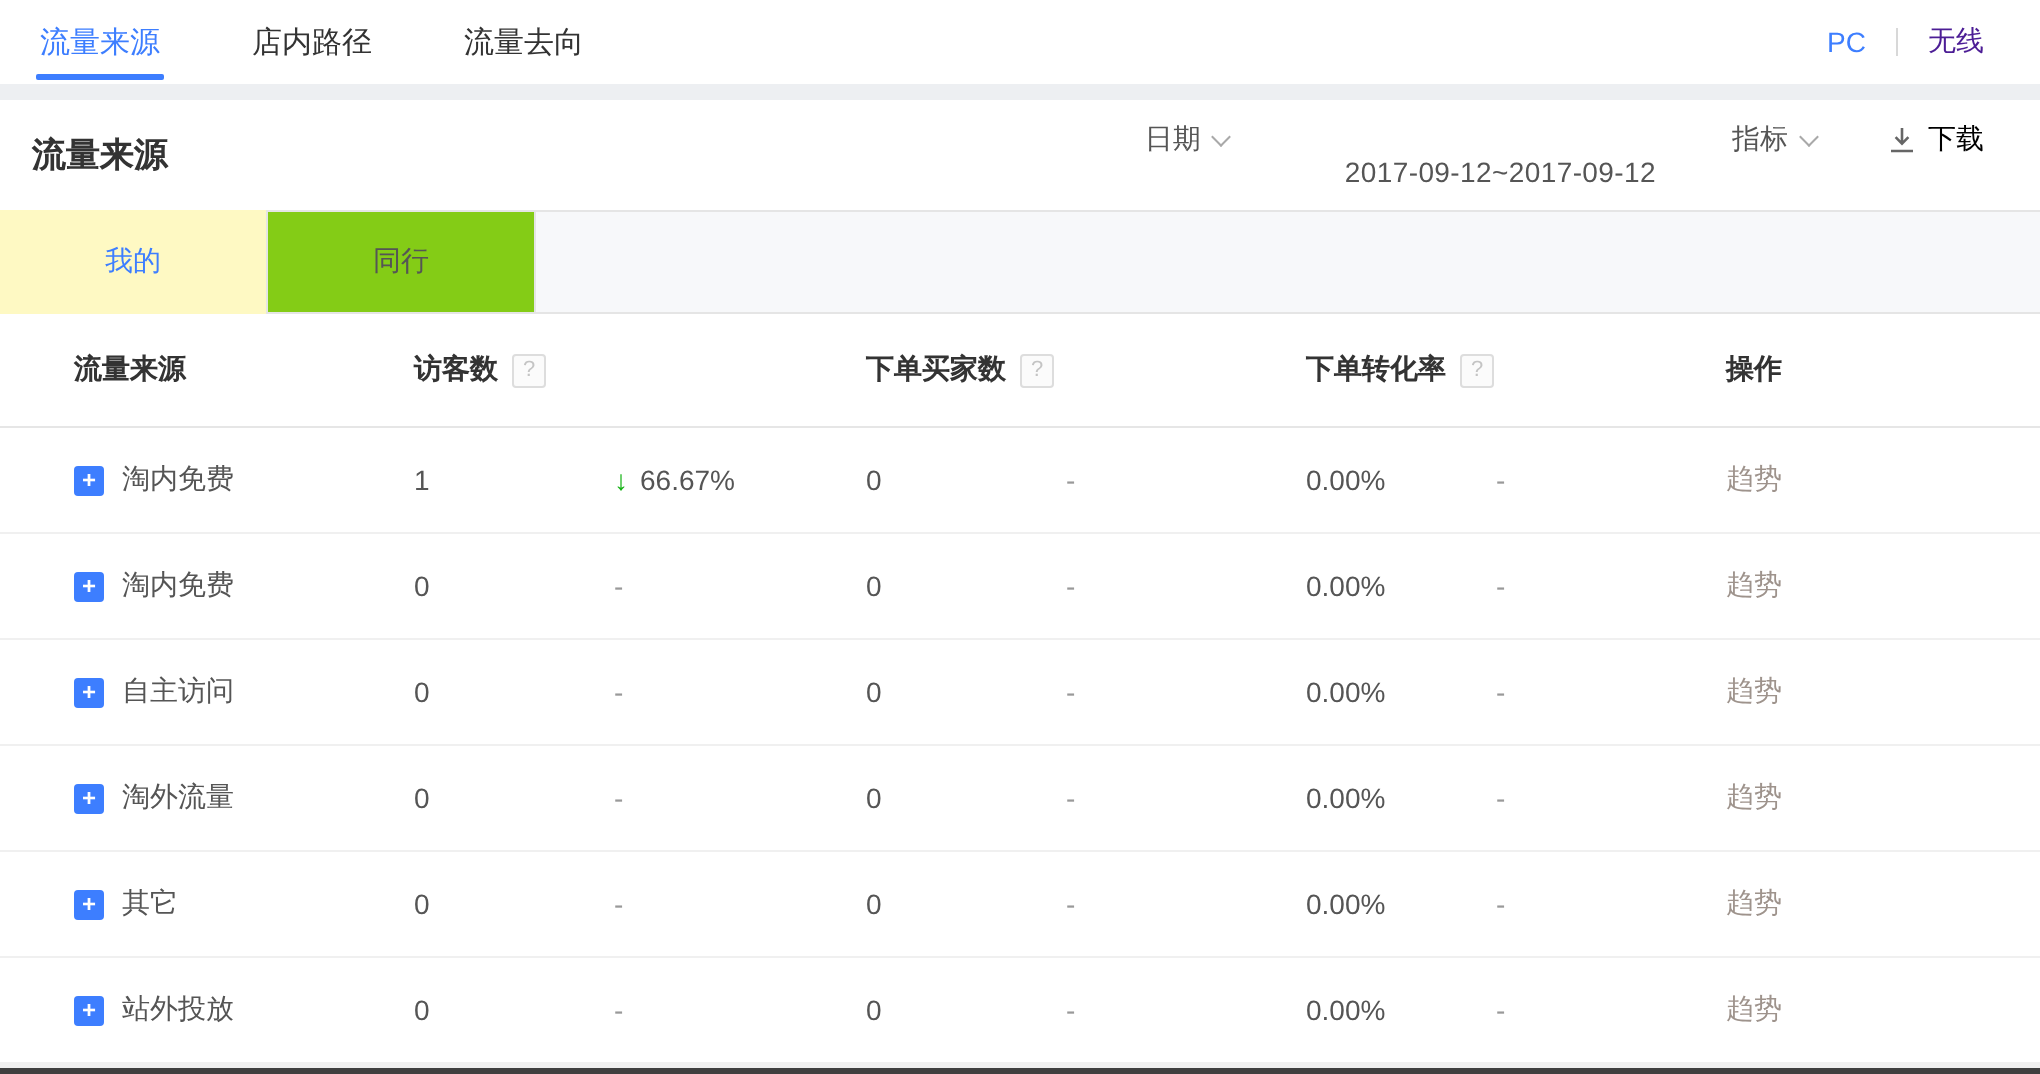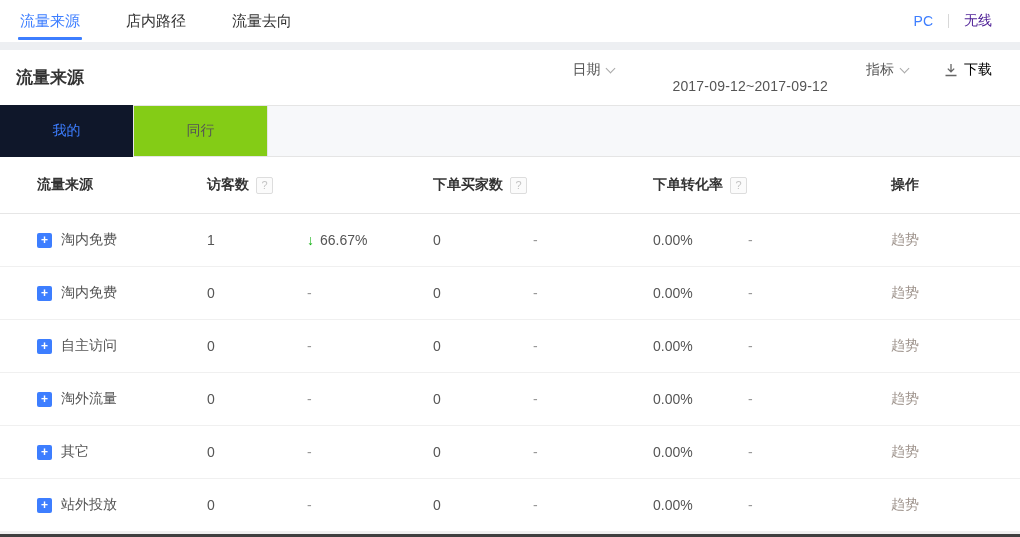--- a/index.html
+++ b/index.html
@@ -24,37 +24,37 @@
   .page-title { font-size:17px; font-weight:bold; color:#333; }
   .controls { display:flex; align-items:flex-start; font-size:14px; color:#555; }
   .dropdown { display:flex; align-items:center; gap:7px; cursor:pointer; }
   .chev { width:7px; height:7px; border-right:1px solid #a9a9a9; border-bottom:1px solid #a9a9a9; transform:rotate(45deg); margin-top:-4px; }
   .date-range { margin:17px 38px 0 58px; color:#555; cursor:pointer; letter-spacing:.2px; }
   .download { display:flex; align-items:center; gap:6px; margin-left:36px; cursor:pointer; color:#000000; }
 
   
   .view-tabs { height:52px; display:flex; }
   .vtab { display:flex; align-items:center; justify-content:center; font-size:14px; cursor:pointer; }
-  .vtab-mine { width:133px; background:#0f172a; color:#3d7eff; }
+  .vtab-mine { width:133px; background:#fef9c3; color:#3d7eff; }
   .vtab-peers { width:135px; background:#84cc16; color:#555;
     border:1px solid #e5e5e5; }
   .vtab-filler { flex:1; background:#f7f8fa; border-top:1px solid #e5e5e5; border-bottom:1px solid #e5e5e5; }
 
   
   .thead { height:57px; display:flex; align-items:center; font-size:14px; font-weight:bold; color:#333; border-bottom:1px solid #e6e6e6; }
   .trow  { height:53px; display:flex; align-items:center; font-size:14px; color:#555; border-bottom:1px solid #f0f0f0; }
   .c  { display:flex; align-items:center; }
   .c1 { width:207px; padding-left:37px; gap:9px; }
   .c2 { width:100px; }
   .c2c{ width:126px; gap:4px; }
   .c3 { width:100px; }
   .c3c{ width:120px; }
   .c4 { width:95px; }
   .c4c{ width:115px; }
-  .c5 { flex:1;margin-left:28px; }
+  .c5 { flex:1; }
   .hgroup { gap:7px; }
   .help { display:inline-block; width:17px; height:17px; line-height:15px; text-align:center;
     border:1px solid #ddd; border-radius:2px; background:#fbfbfb; color:#c4c4c4;
     font-size:11px; font-weight:normal; cursor:pointer; }
   .plus { display:inline-block; width:15px; height:15px; line-height:14px; text-align:center;
     background:#3d7eff; color:#fff; border-radius:2px; font-size:12px; font-weight:bold; cursor:pointer; }
   .arrow-down { color:#17b317; font-weight:bold; margin-right:2px; }
   .dash { color:#999; }
   .trend-link { color:#9e938c; cursor:pointer; }
 

